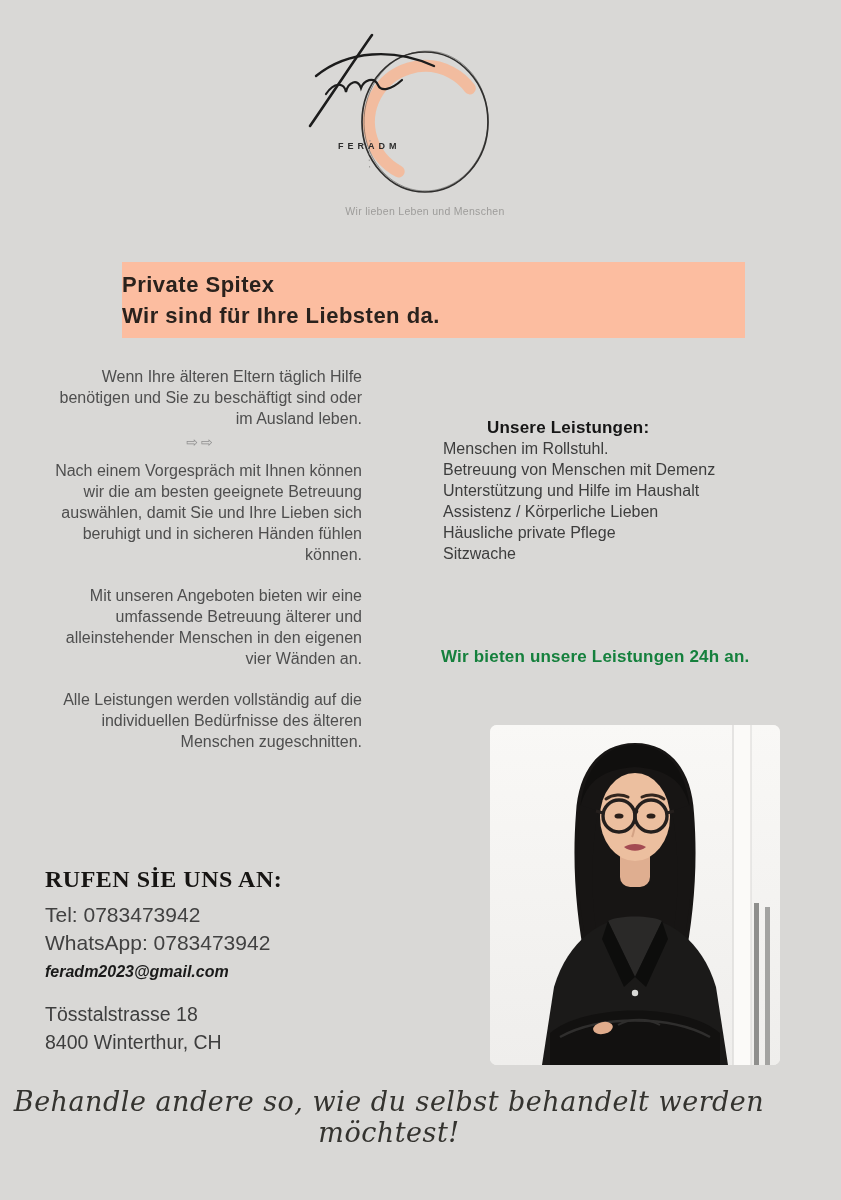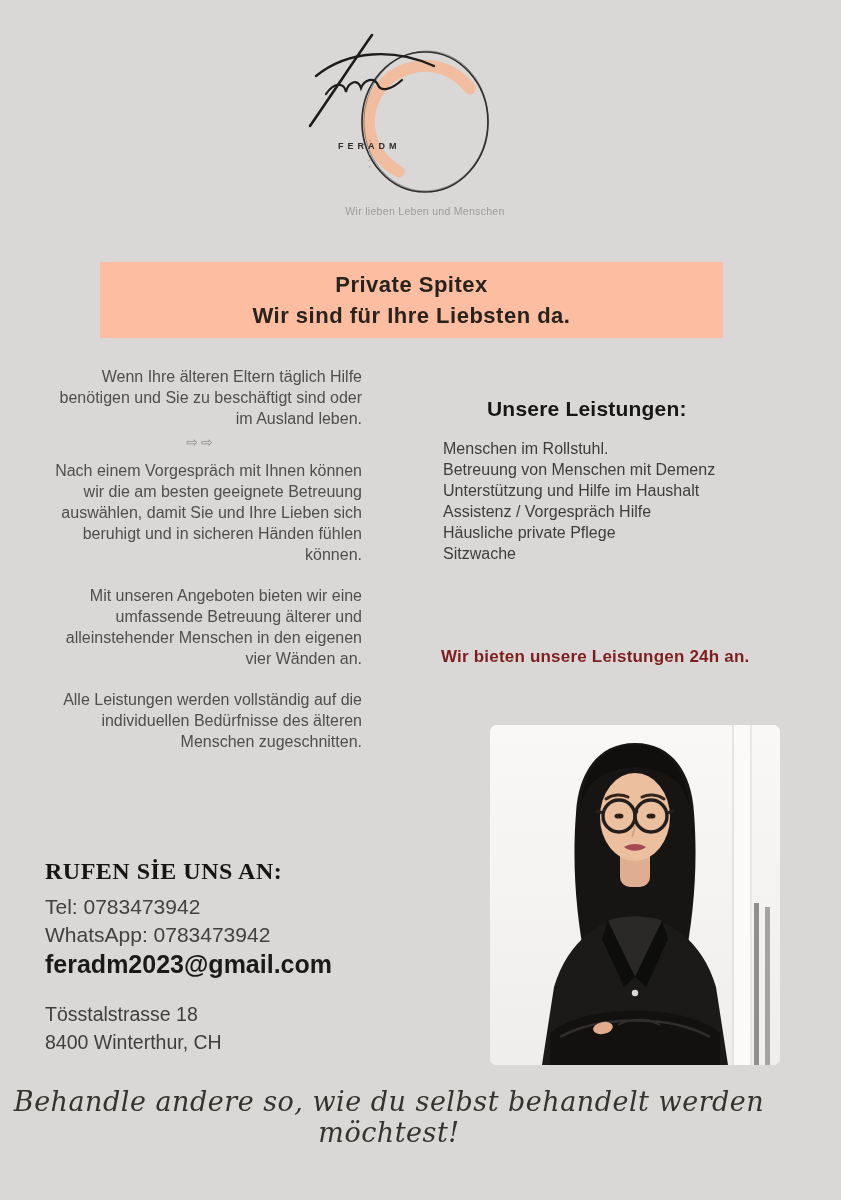--- a/index.html
+++ b/index.html
@@ -23,72 +23,72 @@
   }
   .logo-tagline{
     left:340px;top:203px;width:170px;
     text-align:center;
     font-size:10.5px;line-height:16px;color:#9d9c9a;
     letter-spacing:0.3px;
   }
 
   
   .banner{
-    left:100px;top:262px;width:623px;height:76px;
-    display:flex;flex-direction:column;align-items:center;justify-content:center;
+    left:122px;top:262px;width:623px;height:76px;
+    display:flex;flex-direction:column;align-items:flex-start;justify-content:center;
     gap:5px;
   }
   .banner-line{
     font-size:22px;font-weight:bold;color:#2a221d;letter-spacing:0.5px;
   }
 
   
   .intro-col{left:40px;top:366px;width:322px;text-align:center;}
   .intro-col p{
     margin:0;
     font-size:16px;line-height:21px;color:#4e4e4e;text-align:right;
   }
   .arrows{
     font-size:14px;color:#8d8d8d;letter-spacing:3px;line-height:18px;
     margin:4px 0 9px 0;
   }
   .gap20{height:20px;}
 
   
   .services-heading{
-    left:487px;top:397px;
-    font-size:21px;font-weight:bold;color:#161616;letter-spacing:0.2px;
+    left:487px;top:418px;
+    font-size:17px;font-weight:bold;color:#161616;letter-spacing:0.2px;
   }
   .services-list{
     left:443px;top:438px;width:310px;
     font-size:16px;line-height:21px;color:#3d3d3d;
   }
   .availability{
     left:441px;top:647px;width:320px;
-    font-size:17px;font-weight:bold;color:#7f1d1d;letter-spacing:0.2px;
+    font-size:17px;font-weight:bold;color:#15803d;letter-spacing:0.2px;
   }
 
   
   .photo{
     left:490px;top:725px;width:290px;height:340px;
     border-radius:7px;overflow:hidden;
     background:#f6f5f3;
   }
 
   
   .contact{left:45px;top:850px;width:360px;}
   .contact-heading{
     font-family:"Liberation Serif", serif;
     font-size:24px;font-weight:bold;color:#171513;
-    letter-spacing:0.5px;margin:8px 0 8px 0;
+    letter-spacing:0.5px;margin:16px 0 8px 0;
   }
   .contact-line{font-size:21px;line-height:28px;color:#414141;margin:0;}
   .contact-email{
-    font-size:25px;line-height:30px;color:#1a1a1a;
-    font-weight:bold;margin:0;
+    font-size:16px;line-height:30px;color:#1a1a1a;
+    font-weight:bold;font-style:italic;margin:0;
   }
   .address{left:45px;top:1000px;width:360px;}
   .address-line{font-size:19.5px;line-height:28px;color:#3e3e3e;margin:0;}
 
   
   .quote{
     left:0;top:1086px;width:778px;
     text-align:center;
     font-family:"DejaVu Serif", serif;
     font-style:italic;
@@ -131,21 +131,21 @@
   <p>Mit unseren Angeboten bieten wir eine umfassende Betreuung älterer und alleinstehender Menschen in den eigenen vier Wänden an.</p>
   <div class="gap20"></div>
   <p>Alle Leistungen werden vollständig auf die individuellen Bedürfnisse des älteren Menschen zugeschnitten.</p>
 </div>
 
 <div class="abs services-heading">Unsere Leistungen:</div>
 <div class="abs services-list">
     <div>Menschen im Rollstuhl.</div>
     <div>Betreuung von Menschen mit Demenz</div>
     <div>Unterstützung und Hilfe im Haushalt</div>
-    <div>Assistenz / Vorgespräch Hilfe</div>
+    <div>Assistenz / Körperliche Lieben</div>
     <div>Häusliche private Pflege</div>
     <div>Sitzwache</div>
   </div>
 <div class="abs availability">Wir bieten unsere Leistungen 24h an.</div>
 
 <div class="abs photo">
   <svg width="290" height="340" viewBox="0 0 290 340">
     <defs>
       <linearGradient id="bgGrad" x1="0" y1="0" x2="0" y2="1">
         <stop offset="0" stop-color="#f9f8f6"></stop>

